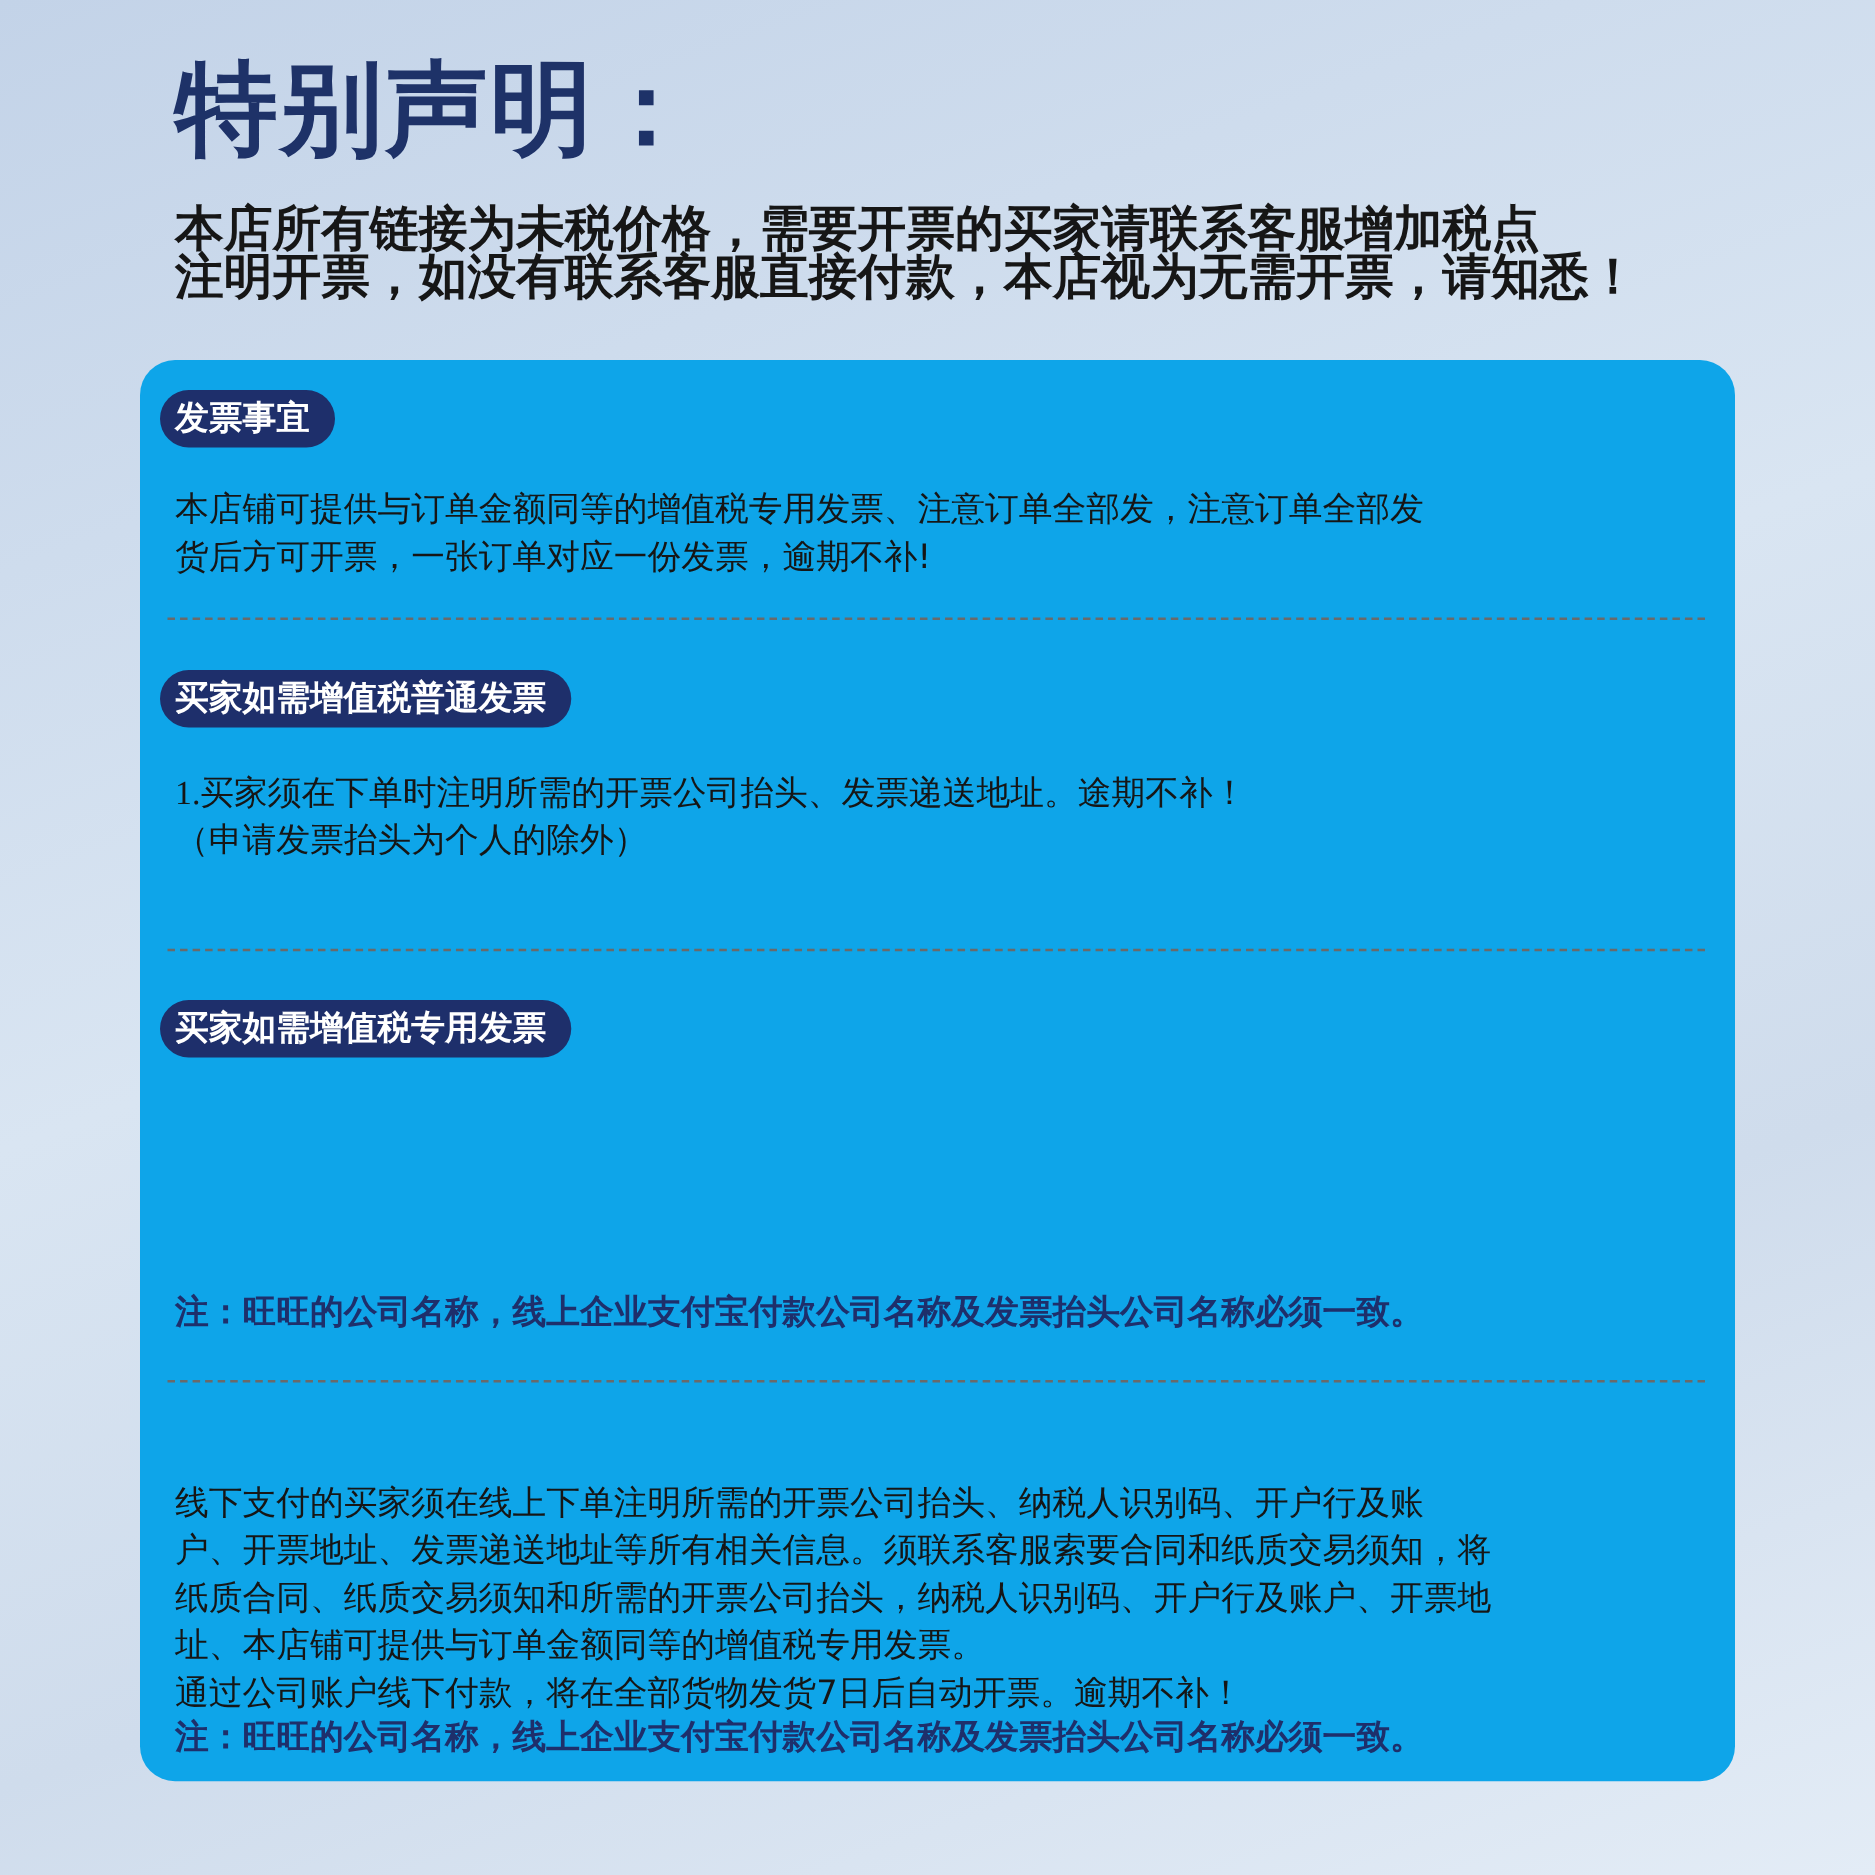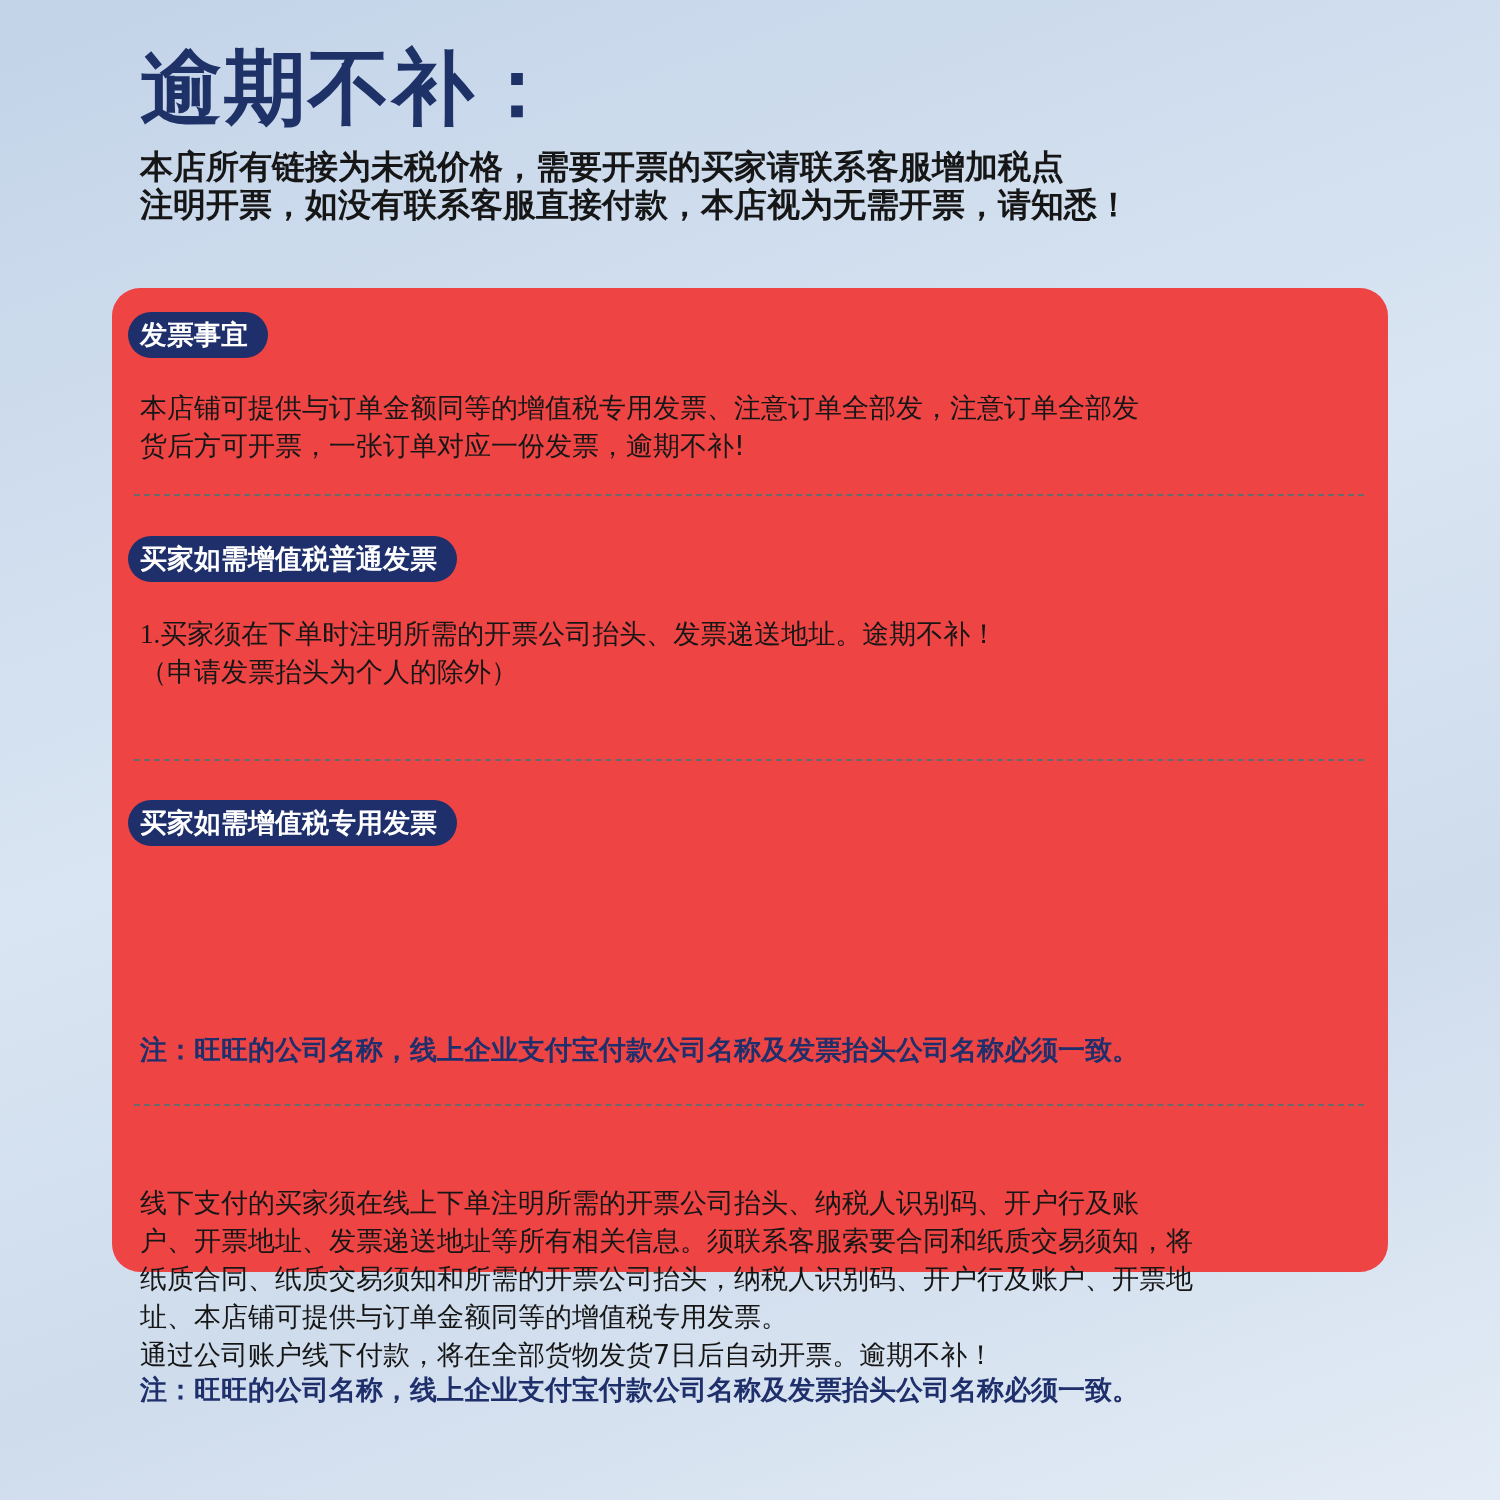--- a/index.html
+++ b/index.html
@@ -8,27 +8,27 @@
     background: linear-gradient(160deg, #c3d3e8 0%, #d9e5f2 45%, #cfdcec 70%, #e3ecf6 100%);
     font-family: "DejaVu Sans", "Liberation Sans", sans-serif;
     color:#111;
   }
   .title {
     position:absolute; left:140px; top:38px;
     font-size:82px; font-weight:bold; color:#1e3268; letter-spacing:2px;
     line-height:100px;
   }
   .intro {
-    position:absolute; left:140px; top:148px; width:1250px;
-    font-size:33px; line-height:38px; color:#161616; font-weight:bold;
+    position:absolute; left:140px; top:165px; width:1250px;
+    font-size:39px; line-height:38px; color:#161616; font-weight:bold;
   }
   .intro div { white-space:nowrap; }
   .card {
-    position:absolute; left:112px; top:288px; width:1276px; height:984px;
-    background:#ef4444; border-radius:28px;
+    position:absolute; left:112px; top:288px; width:1276px; height:1137px;
+    background:#0ea5e9; border-radius:28px;
   }
   .pill {
     position:absolute; left:16px;
     background:#1e2f6b; color:#fff; border-radius:24px;
     font-size:27px; font-weight:bold; padding:0 20px 0 12px; height:46px; line-height:46px;
     white-space:nowrap;
   }
   .para {
     position:absolute; left:28px; width:1230px;
     font-size:27px; line-height:38px; color:#161616;
@@ -36,21 +36,21 @@
   .para div { white-space:nowrap; }
   .note { color:#1e2f6b; font-weight:bold; }
   .divider {
     position:absolute; left:22px; width:1230px; height:0;
     border-top:2px dashed #6a6a6a;
   }
 </style>
 </head>
 <body>
 
-<div class="title">逾期不补：</div>
+<div class="title">特别声明：</div>
 
 <div class="intro">
   <div>本店所有链接为未税价格，需要开票的买家请联系客服增加税点</div>
   <div>注明开票，如没有联系客服直接付款，本店视为无需开票，请知悉！</div>
 </div>
 
 <div class="card">
 
   <div class="pill" style="top:24px;">发票事宜</div>
   <div class="para" style="top:101px;">

